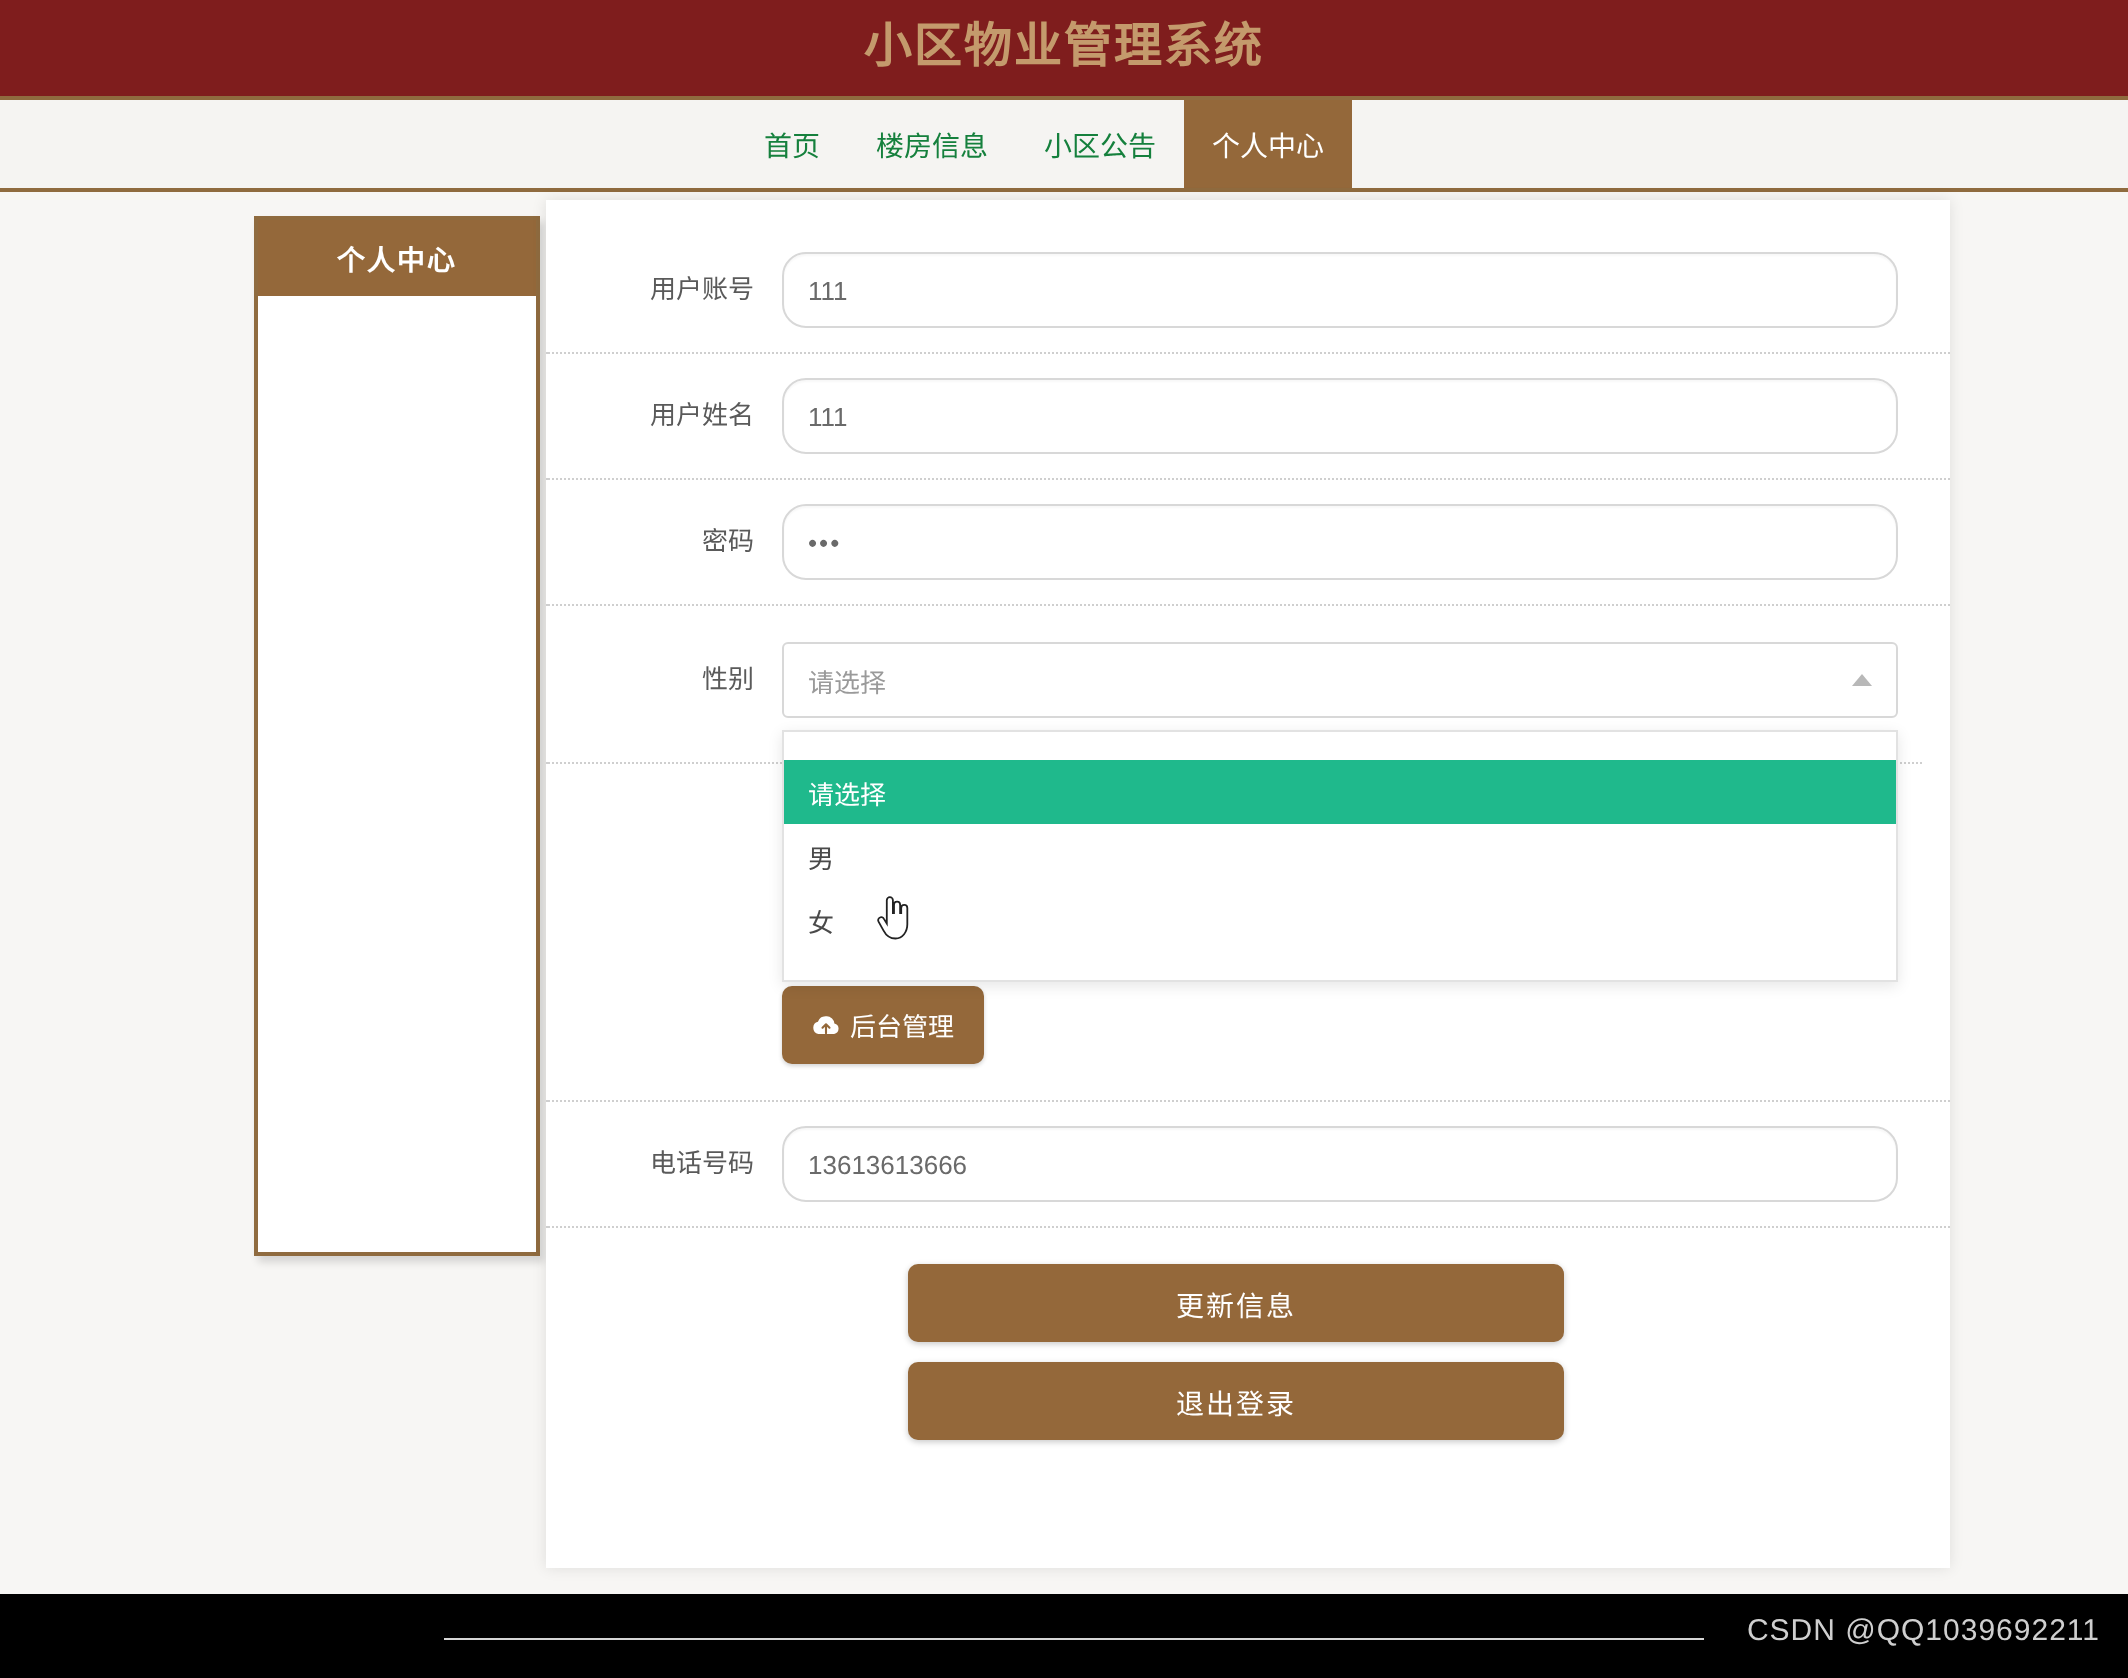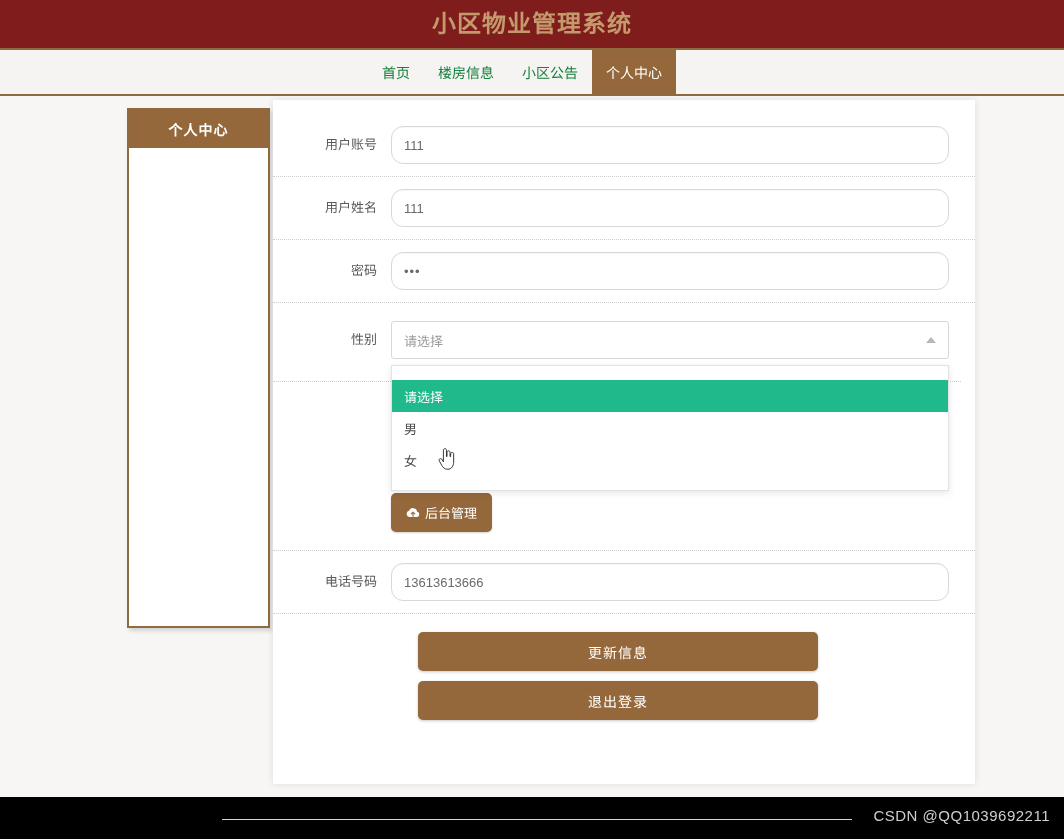--- a/index.html
+++ b/index.html
@@ -252,21 +252,21 @@
 
   
   .actions {
     padding: 18px 26px 6px 14px;
     display: flex;
     flex-direction: column;
     align-items: center;
     gap: 10px;
   }
   .action-btn {
-    width: 400px;
+    width: 328px;
     height: 39px;
     background: #94683a;
     color: #ffffff;
     border: none;
     border-radius: 5px;
     font-size: 14px;
     font-family: "Liberation Sans", "DejaVu Sans", sans-serif;
     cursor: pointer;
     box-shadow: 0 1px 3px rgba(0,0,0,0.22);
     letter-spacing: 1px;

